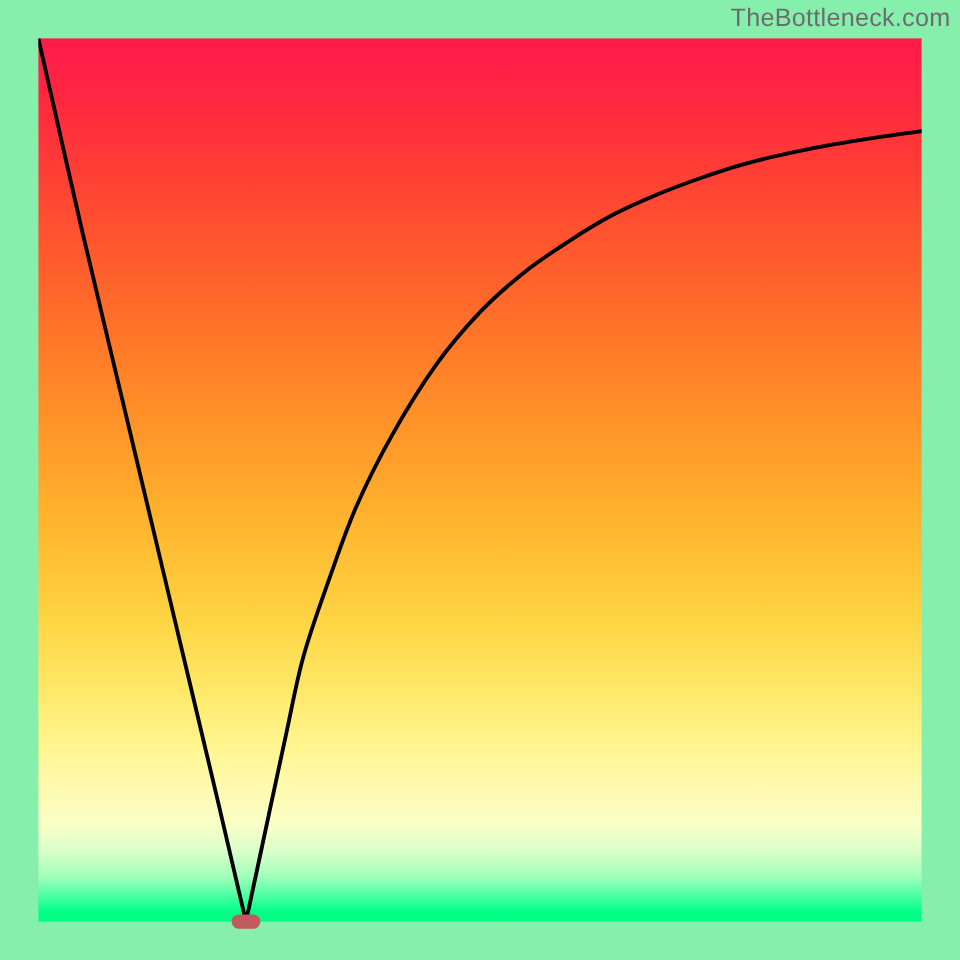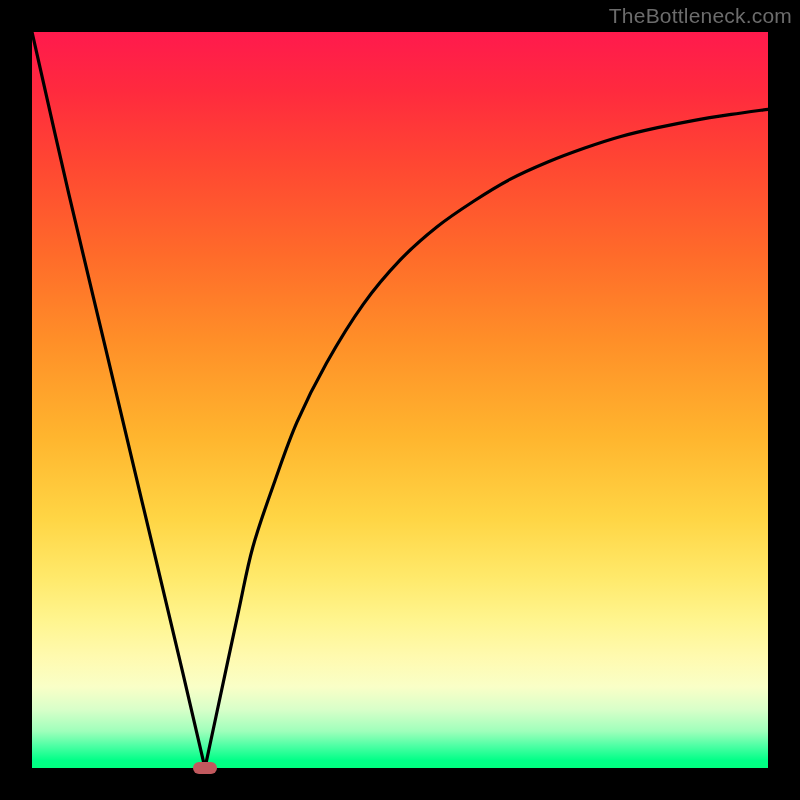--- a/index.html
+++ b/index.html
@@ -7,21 +7,21 @@
     padding: 0;
     width: 800px;
     height: 800px;
     overflow: hidden;
     font-family: Arial, Helvetica, sans-serif;
   }
   .frame {
     position: relative;
     width: 800px;
     height: 800px;
-    background: #000000;
+    background: #86efac;
   }
   .plot-area {
     position: absolute;
     left: 32px;
     top: 32px;
     width: 736px;
     height: 736px;
     background: linear-gradient(to bottom,
       #ff1a4d 0%,
       #ff2a3e 8%,

